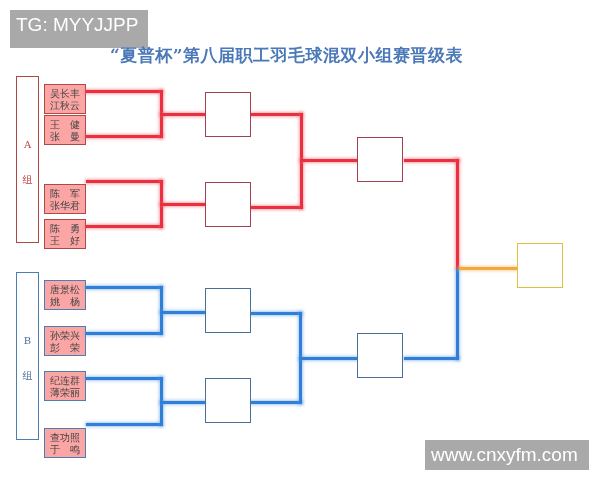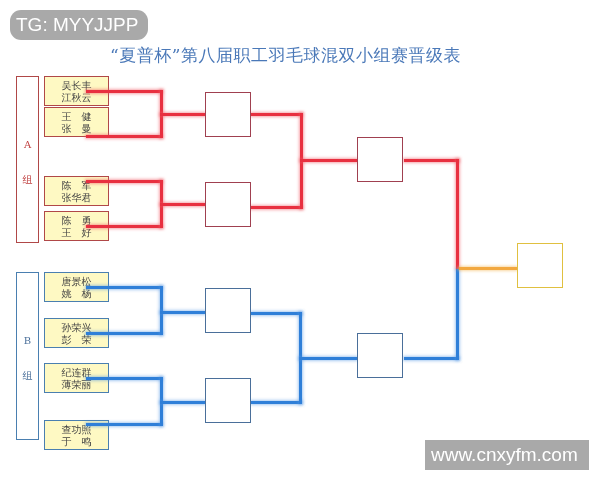--- a/index.html
+++ b/index.html
@@ -1,31 +1,31 @@
 <!DOCTYPE html>
 <html><head>
 <meta charset="utf-8">
 <style>
   html, body { margin:0; padding:0; background:#ffffff; }
   body { width:600px; height:480px; position:relative; overflow:hidden;
          font-family:"DejaVu Serif","Liberation Serif",serif; }
   .wm { position:absolute; background:#a9a9a9; color:#ffffff;
         font-family:"Liberation Sans","DejaVu Sans",sans-serif; }
-  .wm-tl { left:10px; top:10px; width:138px; height:30px; font-size:19px; line-height:30px; padding-left:6px; box-sizing:border-box;border-radius:11px; }
+  .wm-tl { left:10px; top:10px; width:138px; height:38px; font-size:19px; line-height:30px; padding-left:6px; box-sizing:border-box; }
   .wm-br { left:425px; top:440px; width:164px; height:30px; font-size:19px; line-height:30px; padding-left:6px; box-sizing:border-box; }
   .title { position:absolute; left:110px; top:44px; width:400px; font-size:17px; color:#4a78b8;
-           font-weight:normal; letter-spacing:0.5px; white-space:nowrap; }
+           font-weight:bold; letter-spacing:0.5px; white-space:nowrap; }
   .group-col { position:absolute; left:16px; width:23px; box-sizing:border-box; background:#fff; }
   .group-col.a { top:76px; height:167px; border:1.5px solid #b04848; }
   .group-col.b { top:272px; height:168px; border:1.5px solid #4a7fb0; }
   .group-label { position:absolute; left:0; width:100%; text-align:center; font-size:10px; }
   .group-col.a .group-label { color:#c04040; }
   .group-col.b .group-label { color:#4a6f9a; }
-  .team { position:absolute; left:44px; width:65px; height:30px; box-sizing:border-box; background:#fef9c3;
-          font-size:10px; line-height:12px; text-align:center; padding-top:3px; color:#444; }
+  .team { position:absolute; left:44px; width:42px; height:30px; box-sizing:border-box; background:#fca5a5;
+          font-size:10px; line-height:12px; text-align:center; padding-top:3px; color:#444;margin-top:8px; }
   .team.a { border:1.5px solid #b04848; }
   .team.b { border:1.5px solid #4a7fb0; }
   .slot { position:absolute; width:46px; height:45px; box-sizing:border-box; background:#fff; }
   .slot.a { border:1.5px solid #a04050; }
   .slot.b { border:1.5px solid #4a6f9a; }
   .slot.final { border:1.5px solid #e0c040; }
   .ln { position:absolute; }
   .ln.r { background:#e83040; box-shadow:0 0 3px 1px rgba(240,90,100,0.55); }
   .ln.bl { background:#2f7fd8; box-shadow:0 0 3px 1px rgba(80,150,230,0.5); }
   .ln.o { background:#f2a840; box-shadow:0 0 3px 1px rgba(245,190,100,0.6); }

